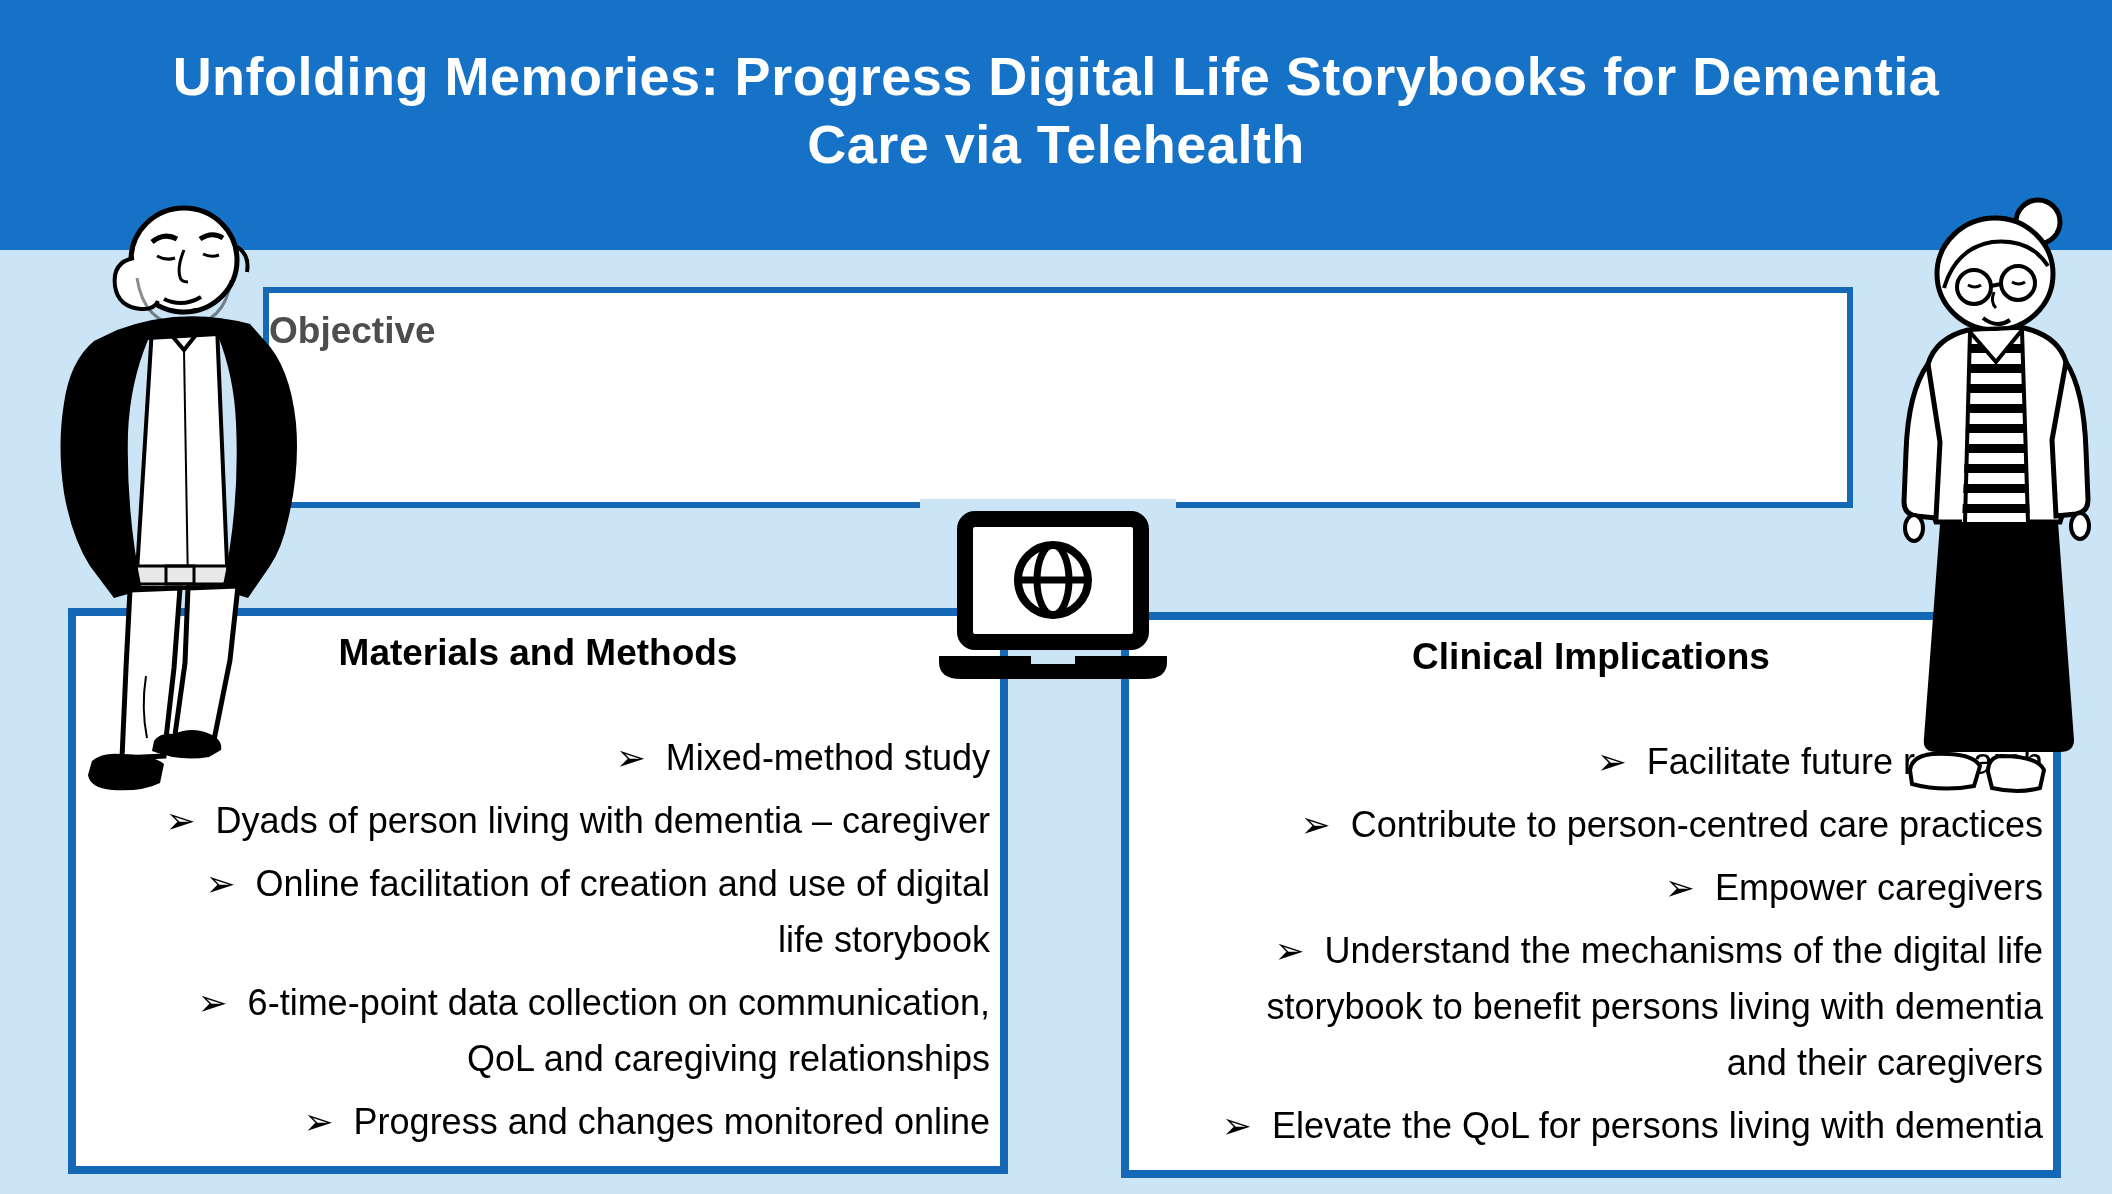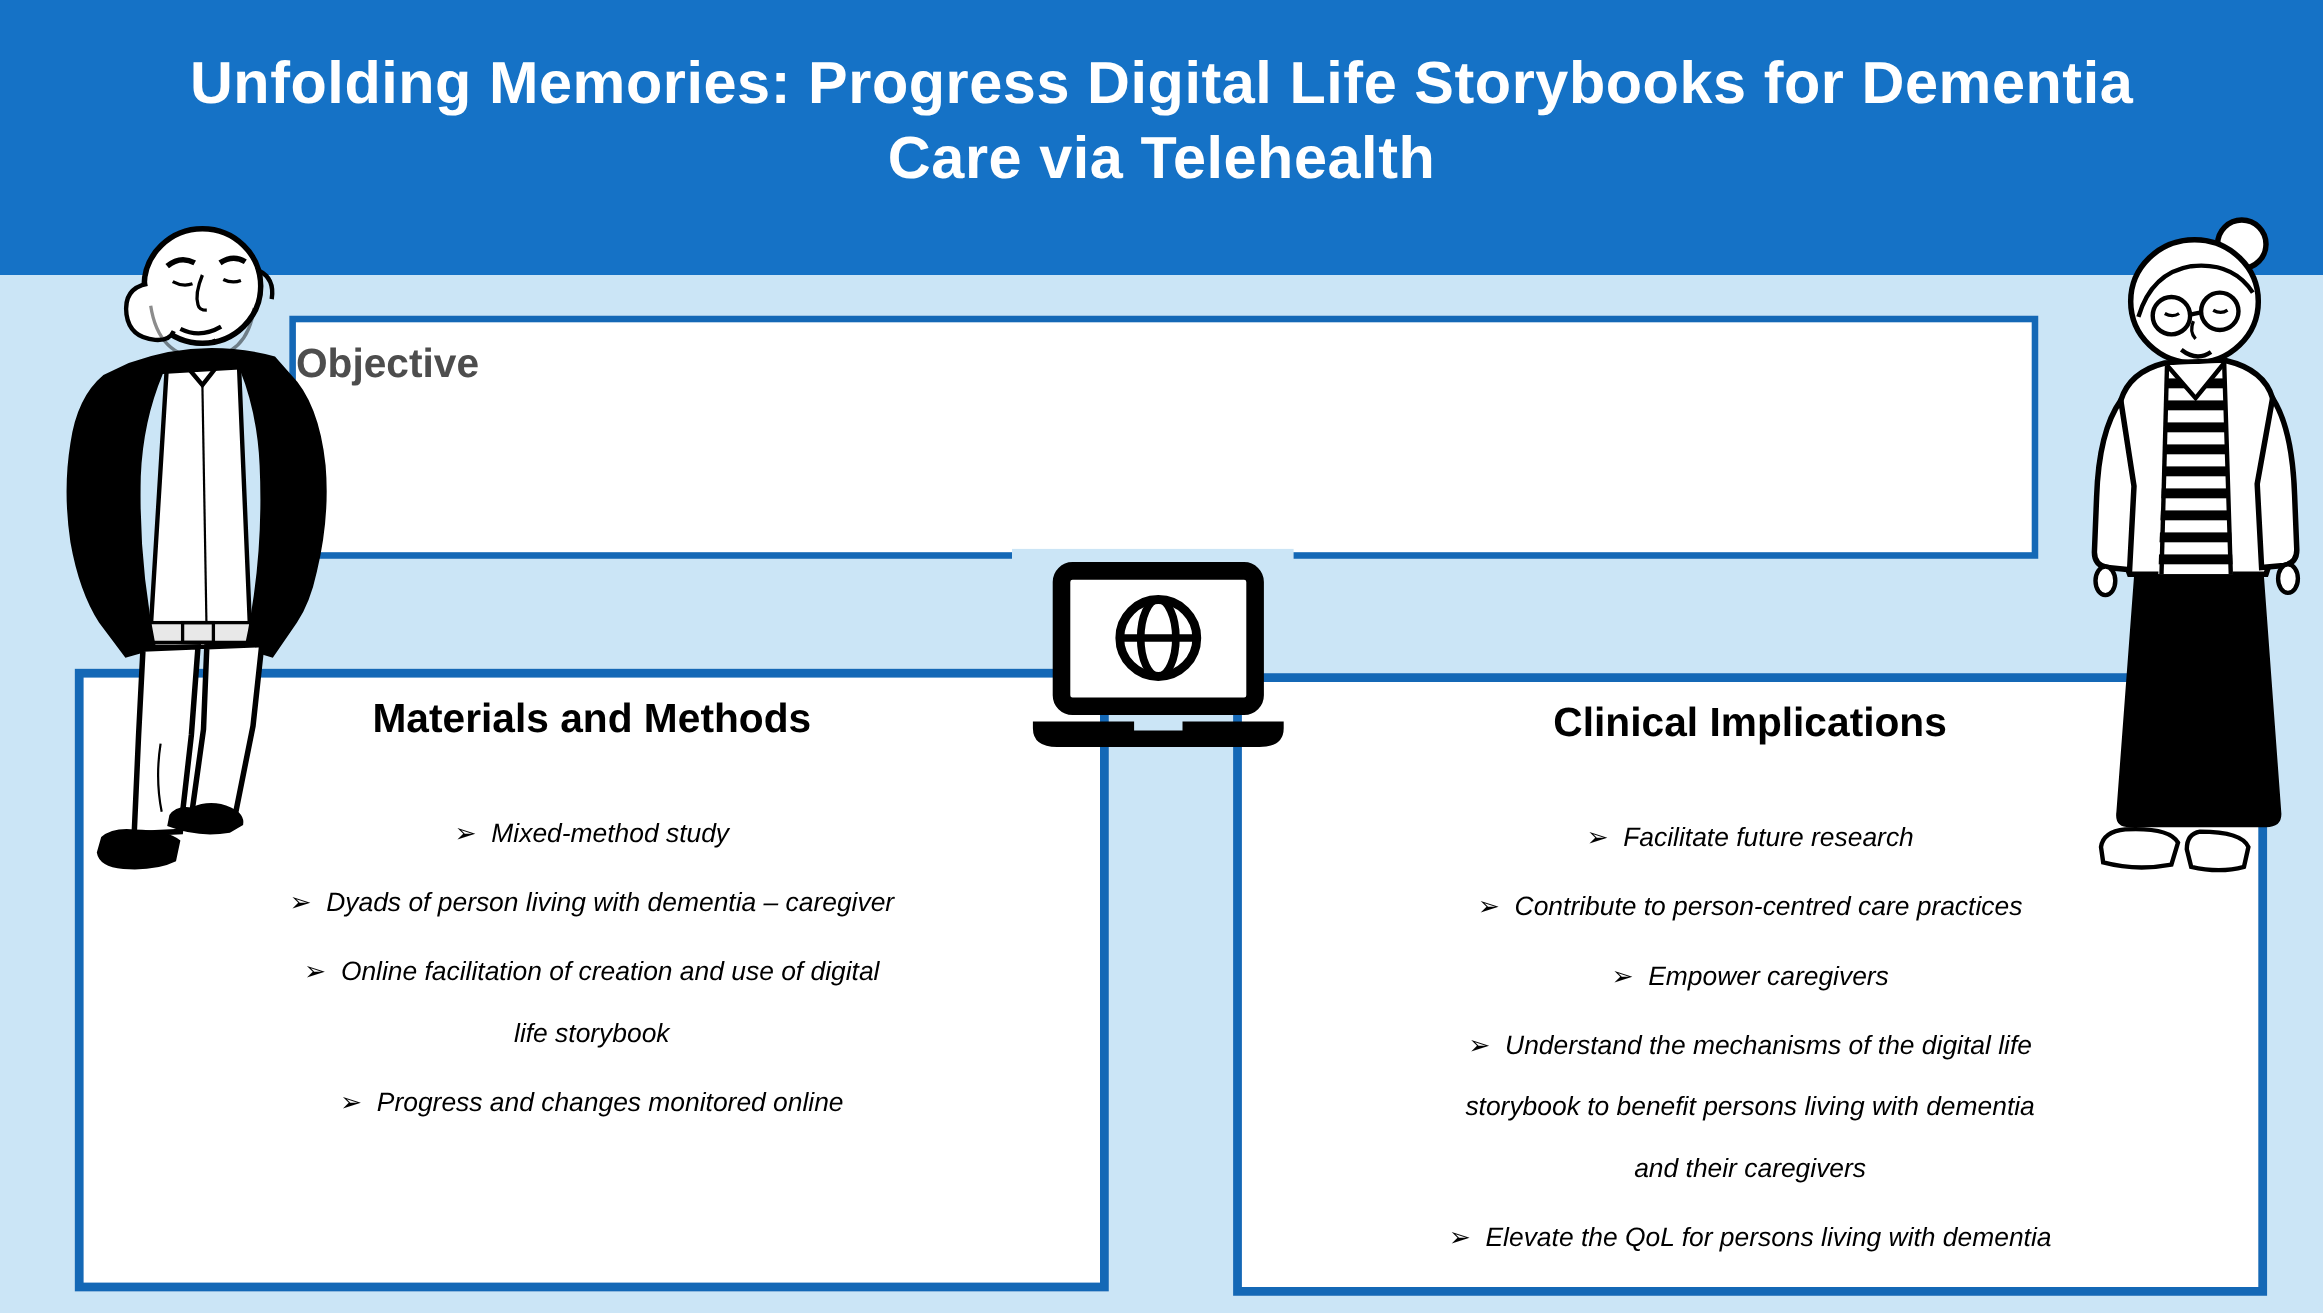--- a/index.html
+++ b/index.html
@@ -48,22 +48,22 @@
     background:var(--background_blue);z-index:4;
   }
   #methods-box{left:68px;top:608px;width:940px;height:566px;}
   #implications-box{left:1121px;top:612px;width:940px;height:566px;}
   .box-title{
     margin-top:16px;text-align:center;
     font-size:37px;font-weight:bold;
   }
   .bullets{margin-top:56px;padding:0 10px;}
   .bullet{
-    text-align:center;font-size:24px;line-height:56px;
-    margin-bottom:7px;white-space:pre-line;font-style:italic;
+    text-align:right;font-size:36px;line-height:56px;
+    margin-bottom:7px;white-space:pre-line;
   }
   
   .laptop{
     position:absolute;left:933px;top:510px;width:240px;height:172px;z-index:6;
   }
   
   .figure{position:absolute;z-index:7;}
   #man-figure{left:12px;top:198px;width:300px;height:600px;}
   #woman-figure{left:1888px;top:192px;width:215px;height:605px;}
 </style>
@@ -81,20 +81,22 @@
 
 <div class="gap-patch"></div>
 
 <div class="box" id="methods-box">
   <div class="box-title">Materials and Methods</div>
   <div class="bullets">
       <div class="bullet">➢&nbsp;&nbsp;Mixed-method study</div>
       <div class="bullet">➢&nbsp;&nbsp;Dyads of person living with dementia – caregiver</div>
       <div class="bullet">➢&nbsp;&nbsp;Online facilitation of creation and use of digital
 life storybook</div>
+      <div class="bullet">➢&nbsp;&nbsp;6-time-point data collection on communication,
+QoL and caregiving relationships</div>
       <div class="bullet">➢&nbsp;&nbsp;Progress and changes monitored online</div>
     </div>
 </div>
 
 <div class="box" id="implications-box">
   <div class="box-title">Clinical Implications</div>
   <div class="bullets">
       <div class="bullet">➢&nbsp;&nbsp;Facilitate future research</div>
       <div class="bullet">➢&nbsp;&nbsp;Contribute to person-centred care practices</div>
       <div class="bullet">➢&nbsp;&nbsp;Empower caregivers</div>

